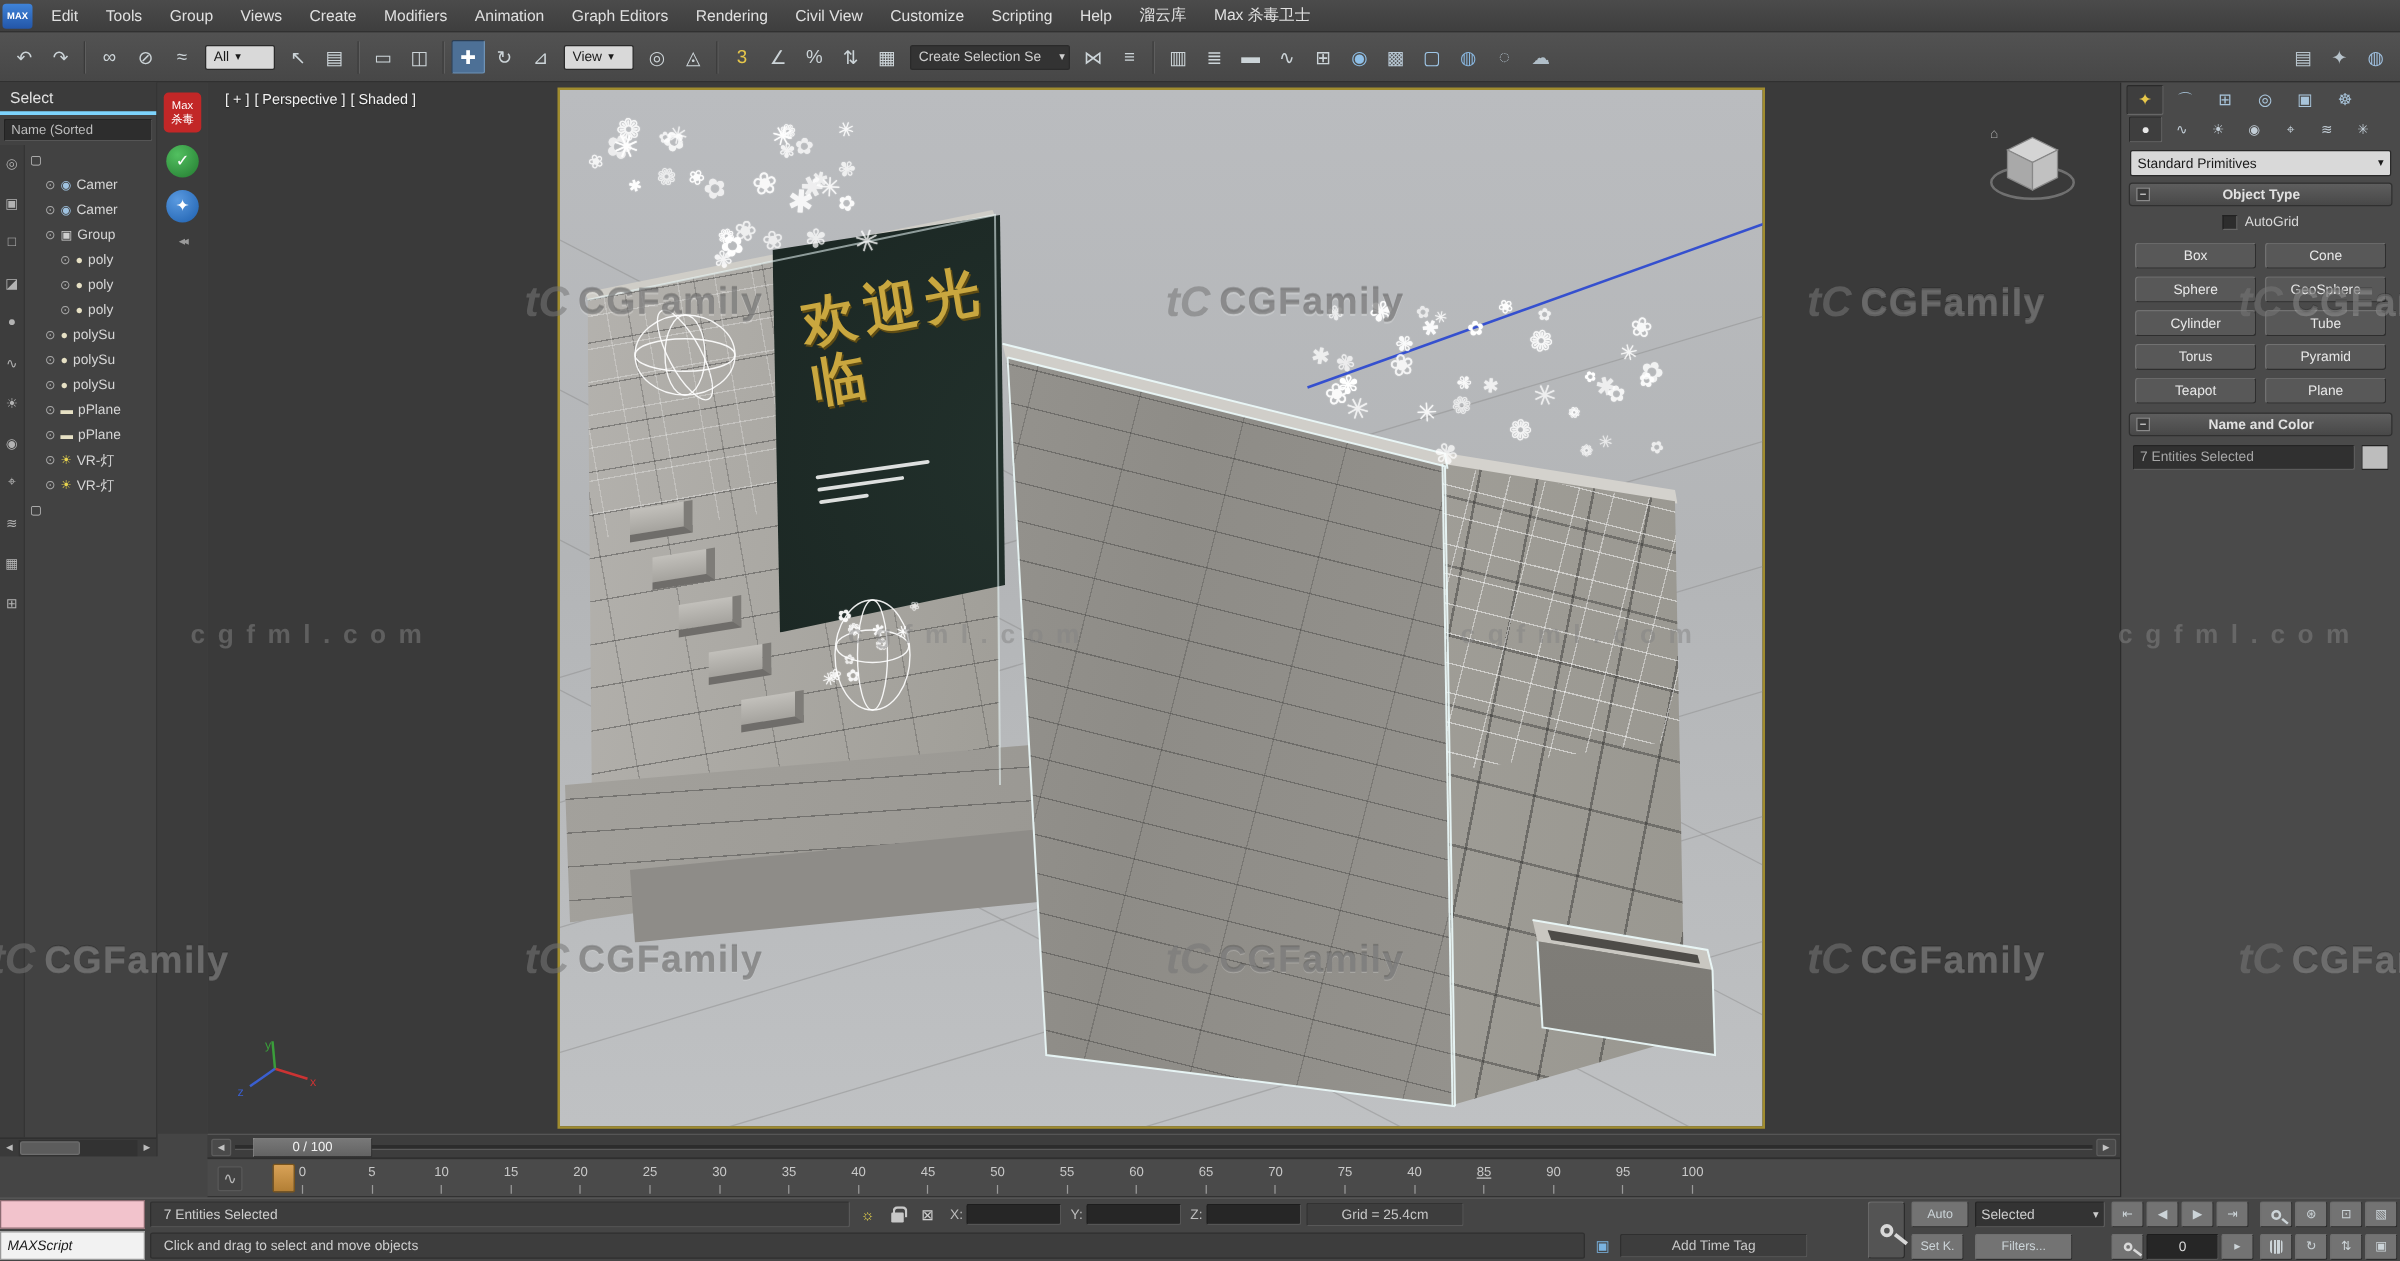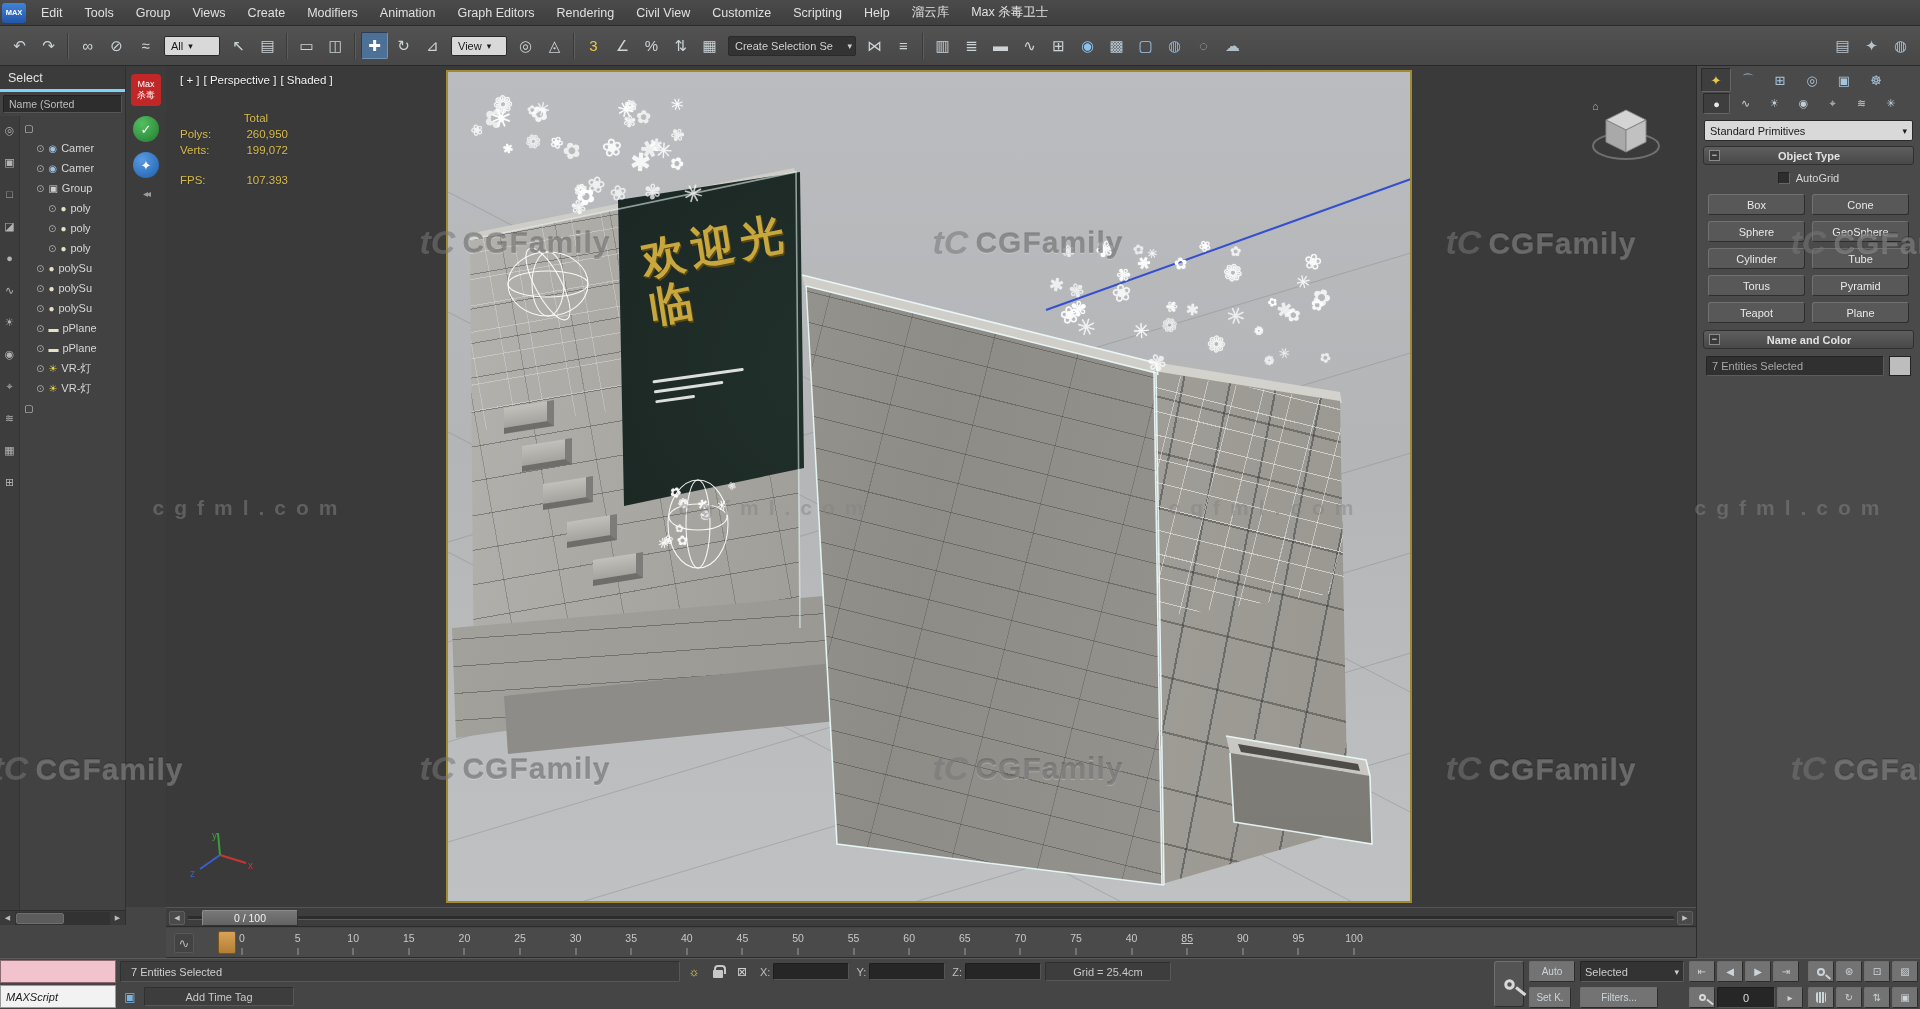--- a/index.html
+++ b/index.html
@@ -517,37 +517,20 @@
         <span class="flower" style="left: 221.948px; top: 413.592px; font-size: 13.3px; opacity: 0.95; transform: rotate(22deg);">✿</span>
         <span class="flower" style="left: 229.916px; top: 425.991px; font-size: 12.9px; opacity: 0.95; transform: rotate(-6deg);">❁</span>
       </div>
 
     <div id="vp-label">
       <span>[ + ]</span>
       <span>[ Perspective ]</span>
       <span>[ Shaded ]</span>
     </div>
 
-    <div id="vp-stats">
-      <div class="st-row">
-          <span class="st-total">Total</span>
-        </div>
-      <div class="st-row">
-          <span class="st-l">Polys:</span>
-          <span class="st-v">260,950</span>
-        </div>
-      <div class="st-row">
-          <span class="st-l">Verts:</span>
-          <span class="st-v">199,072</span>
-        </div>
-      <div class="st-row st-fps">
-          <span class="st-l">FPS:</span>
-          <span class="st-v">107.393</span>
-        </div>
-    </div>
 
     <svg id="viewcube" width="72" height="74" viewBox="0 0 72 74">
       <ellipse cx="36" cy="50" rx="33" ry="13" fill="none" stroke="#8d8d8d" stroke-width="2" stroke-opacity="0.65"></ellipse>
       <polygon points="36,14 56,24 36,34 16,24" fill="#d4d4d4" stroke="#888"></polygon>
       <polygon points="16,24 36,34 36,56 16,46" fill="#a9a9a9" stroke="#888"></polygon>
       <polygon points="56,24 36,34 36,56 56,46" fill="#c1c1c1" stroke="#888"></polygon>
       <text x="2" y="14" font-size="11" fill="#a8a8a8">⌂</text>
     </svg>
 
     <svg id="axis-tripod" width="70" height="50" viewBox="0 0 70 50">
@@ -690,20 +673,23 @@
           <div class="coord-field"></div>
         </div>
       <div id="grid-box" class="sunken-flat">
           <span>Grid = 25.4cm</span>
         </div>
     </div>
     <div class="sb-line">
       <div id="listener-pane">
           <span>MAXScript</span>
         </div>
+      <div id="prompt-field">
+          <span>Click and drag to select and move objects</span>
+        </div>
       <div class="sb-ic" style="color:#7ab3e0">▣</div>
       <div id="timetag-box" class="sunken-flat">
           <span>Add Time Tag</span>
         </div>
     </div>
 
     <div id="sb-right">
       <div class="sb-col">
         <div class="sb-bigkey">
             <span class="mini-key big"></span>

